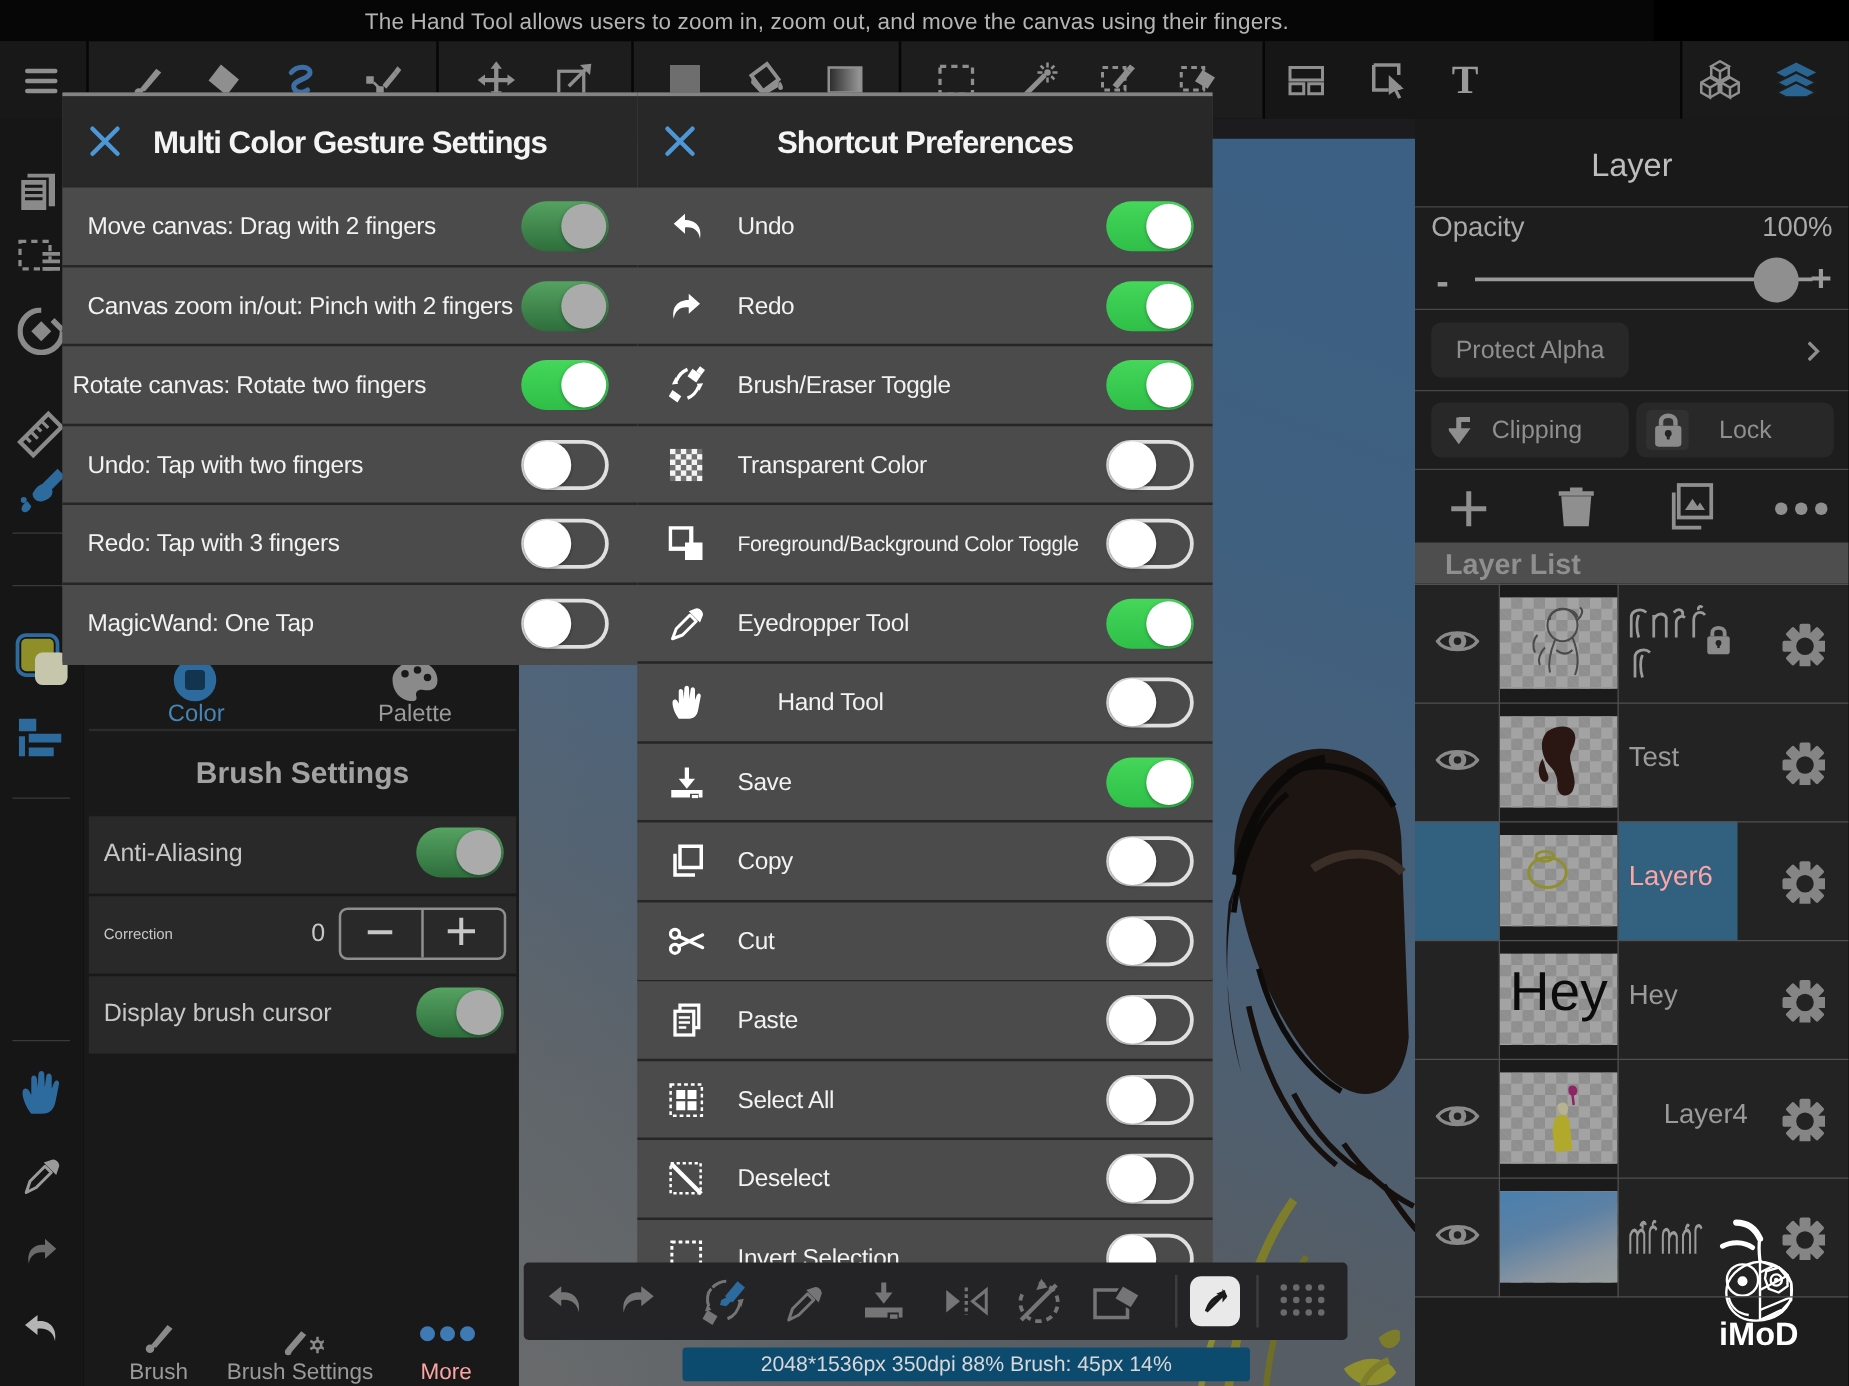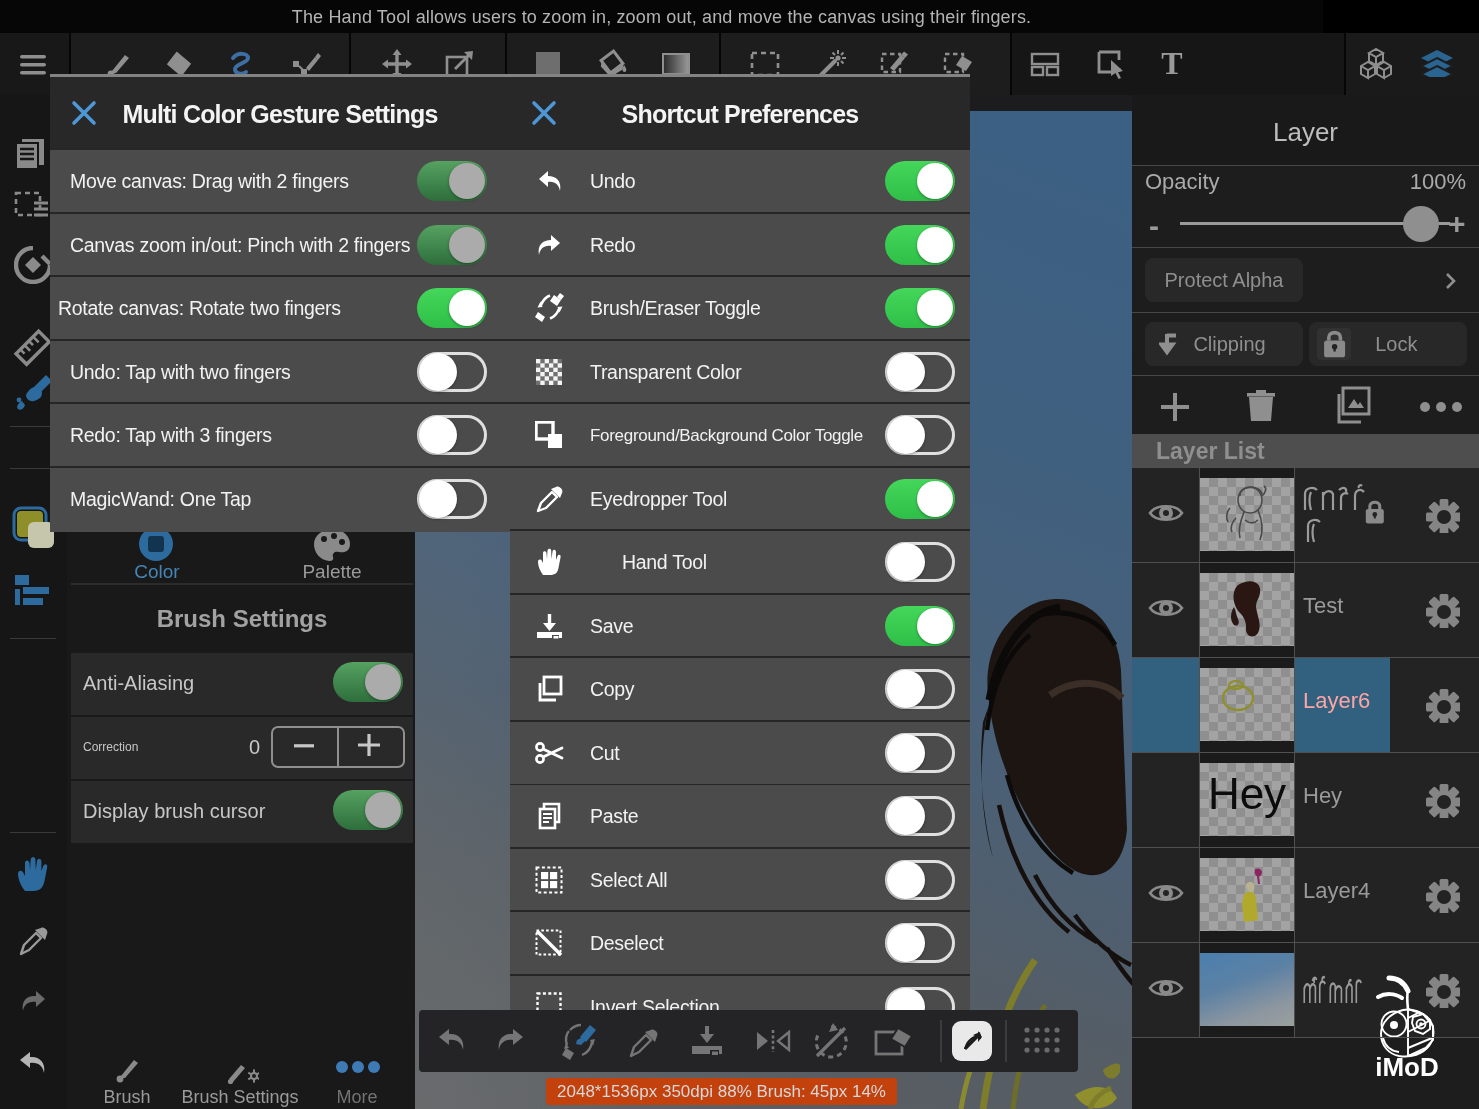--- a/index.html
+++ b/index.html
@@ -21,21 +21,21 @@
 .tg{position:absolute;width:70px;height:40px;border-radius:20px;top:11px;}
 .tg .knob{position:absolute;top:2px;width:36px;height:36px;border-radius:50%;background:#fff;
  box-shadow:0 1px 3px rgba(0,0,0,.35);}
 .tg.on{background:linear-gradient(#44d75a,#2fbf48);}
 .tg.on .knob{right:2px;}
 .tg.dim{background:linear-gradient(#55a261,#2e6e3c);}
 .tg.dim .knob{right:2px;background:#ababab;}
 .tg.off{border:3px solid #e0e0e0;width:64px;height:34px;}
 .tg.off .knob{left:-1px;top:-2px;width:38px;height:38px;}
 #btoolbar{left:419px;top:1010px;width:659px;height:62px;background:#242426;border-radius:4px;z-index:20;}
-#statusbar{left:546px;top:1078px;width:351px;height:27px;background:#c2410c;border-radius:3px;z-index:20;
+#statusbar{left:546px;top:1078px;width:454px;height:27px;background:#0c4a6e;border-radius:3px;z-index:20;
  color:#d8d8d8;font-size:17px;text-align:center;line-height:28px;}
 .lrow{position:absolute;left:0;width:347px;height:95px;background:#232323;}
 .lsep{position:absolute;left:0;width:347px;height:1px;background:#505050;z-index:3;}
 .lthumb{position:absolute;left:68px;top:11px;width:94px;height:73px;
  background-color:#a3a3a3;
  background-image:linear-gradient(45deg,#8f8f8f 25%,transparent 25%,transparent 75%,#8f8f8f 75%),
  linear-gradient(45deg,#8f8f8f 25%,transparent 25%,transparent 75%,#8f8f8f 75%);
  background-size:18px 18px;background-position:0 0,9px 9px;overflow:hidden;}
 .lname{position:absolute;left:171px;color:#9a9a9a;font-size:22px;}
 .lpbtn{position:absolute;height:44px;background:#282828;border-radius:8px;color:#8f8f8f;
@@ -272,21 +272,21 @@
         <rect x="4" y="-1.6" width="2" height="3.6" fill="#8a8a8a" transform="rotate(240 5 5)"></rect>
         <rect x="4" y="-1.6" width="2" height="3.6" fill="#8a8a8a" transform="rotate(300 5 5)"></rect>
       </g>
     </svg>
 <div class="abs" style="left:103px;top:992px;width:140px;text-align:center;color:#9a9a9a;font-size:18px;">Brush Settings</div>
 <svg class="abs" style="left:268px;top:965px;" width="46" height="14" viewBox="0 0 46 14">
       <circle cx="7" cy="7" r="6" fill="#3e7ab4"></circle>
       <circle cx="23" cy="7" r="6" fill="#3e7ab4"></circle>
       <circle cx="39" cy="7" r="6" fill="#3e7ab4"></circle>
     </svg>
-<div class="abs" style="left:250px;top:992px;width:80px;text-align:center;color:#737373;font-size:18px;">More</div>
+<div class="abs" style="left:250px;top:992px;width:80px;text-align:center;color:#fca5a5;font-size:18px;">More</div>
 </div>
 <div id="canvas" class="abs">
 <div class="abs" style="left:0;top:16px;width:717px;height:998px;background:linear-gradient(200deg,#3b6084 0%,#40607f 30%,#4a6077 55%,#565d64 78%,#5b5e61 100%);"></div>
 <div class="abs" style="left:0;top:16px;width:300px;height:998px;background:linear-gradient(90deg,rgba(145,147,145,0.10),rgba(145,147,145,0.0) 80%);"></div>
 <div class="abs" style="left:0;top:520px;width:500px;height:494px;background:radial-gradient(ellipse at 8% 97%, rgba(150,150,142,0.15), rgba(150,150,142,0) 60%);"></div>
 <svg class="abs" style="left:540px;top:495px;" width="177" height="415" viewBox="0 0 177 415">
       <path d="M34 112 C24 52,62 10,100 9 C138 8,163 38,166 80 L172 240 C168 282,140 298,110 274 C78 248,42 180,34 112 Z" fill="#1c1512"></path>
       <path d="M33 118 C24 165,24 220,38 268 C26 218,24 172,28 132 Z" fill="#181210"></path>
       <path d="M34 110 C44 58,72 22,105 17" fill="none" stroke="#0b0a09" stroke-width="7"></path>
       <path d="M32 140 C36 100,50 65,75 45" fill="none" stroke="#0b0a09" stroke-width="4.5"></path>
@@ -479,21 +479,21 @@
 <svg class="abs" style="left:16px;top:34px;" width="36" height="24" viewBox="0 0 36 24">
         <path d="M2 12 C8 3,28 3,34 12 C28 21,8 21,2 12 Z" fill="none" stroke="#8a8a8a" stroke-width="2.6"></path>
         <circle cx="18" cy="12" r="7" fill="#8a8a8a"></circle>
         <circle cx="18" cy="12" r="3" fill="#232323"></circle>
       </svg>
 <div class="lthumb"><svg width="94" height="73" viewBox="0 0 94 73">
           <path d="M44 36 C50 32,56 34,56 42 L58 62 L44 64 L42 46 Z" fill="#b0a92c"></path>
           <path d="M46 26 C50 22,56 24,54 32 C52 36,46 34,46 26 Z" fill="#b9b290"></path>
           <path d="M56 12 C60 10,62 14,60 17 C57 19,55 16,56 12 Z M58 18 L59 26" fill="#8f2464" stroke="#8f2464" stroke-width="2"></path>
         </svg></div>
-<div class="lname" style="top:31px;color:#9a9a9a;">Layer4</div>
+<div class="lname" style="top:31px;color:#9a9a9a;margin-left:28px;">Layer4</div>
 <svg class="abs" style="left:290px;top:28px;" width="38" height="38" viewBox="0 0 38 38">
         <g transform="translate(22,22)">
           <rect x="-4.4" y="-18" width="8.8" height="10" rx="1.5" fill="#858585" transform="rotate(0)"></rect>
           <rect x="-4.4" y="-18" width="8.8" height="10" rx="1.5" fill="#858585" transform="rotate(45)"></rect>
           <rect x="-4.4" y="-18" width="8.8" height="10" rx="1.5" fill="#858585" transform="rotate(90)"></rect>
           <rect x="-4.4" y="-18" width="8.8" height="10" rx="1.5" fill="#858585" transform="rotate(135)"></rect>
           <rect x="-4.4" y="-18" width="8.8" height="10" rx="1.5" fill="#858585" transform="rotate(180)"></rect>
           <rect x="-4.4" y="-18" width="8.8" height="10" rx="1.5" fill="#858585" transform="rotate(225)"></rect>
           <rect x="-4.4" y="-18" width="8.8" height="10" rx="1.5" fill="#858585" transform="rotate(270)"></rect>
           <rect x="-4.4" y="-18" width="8.8" height="10" rx="1.5" fill="#858585" transform="rotate(315)"></rect>

